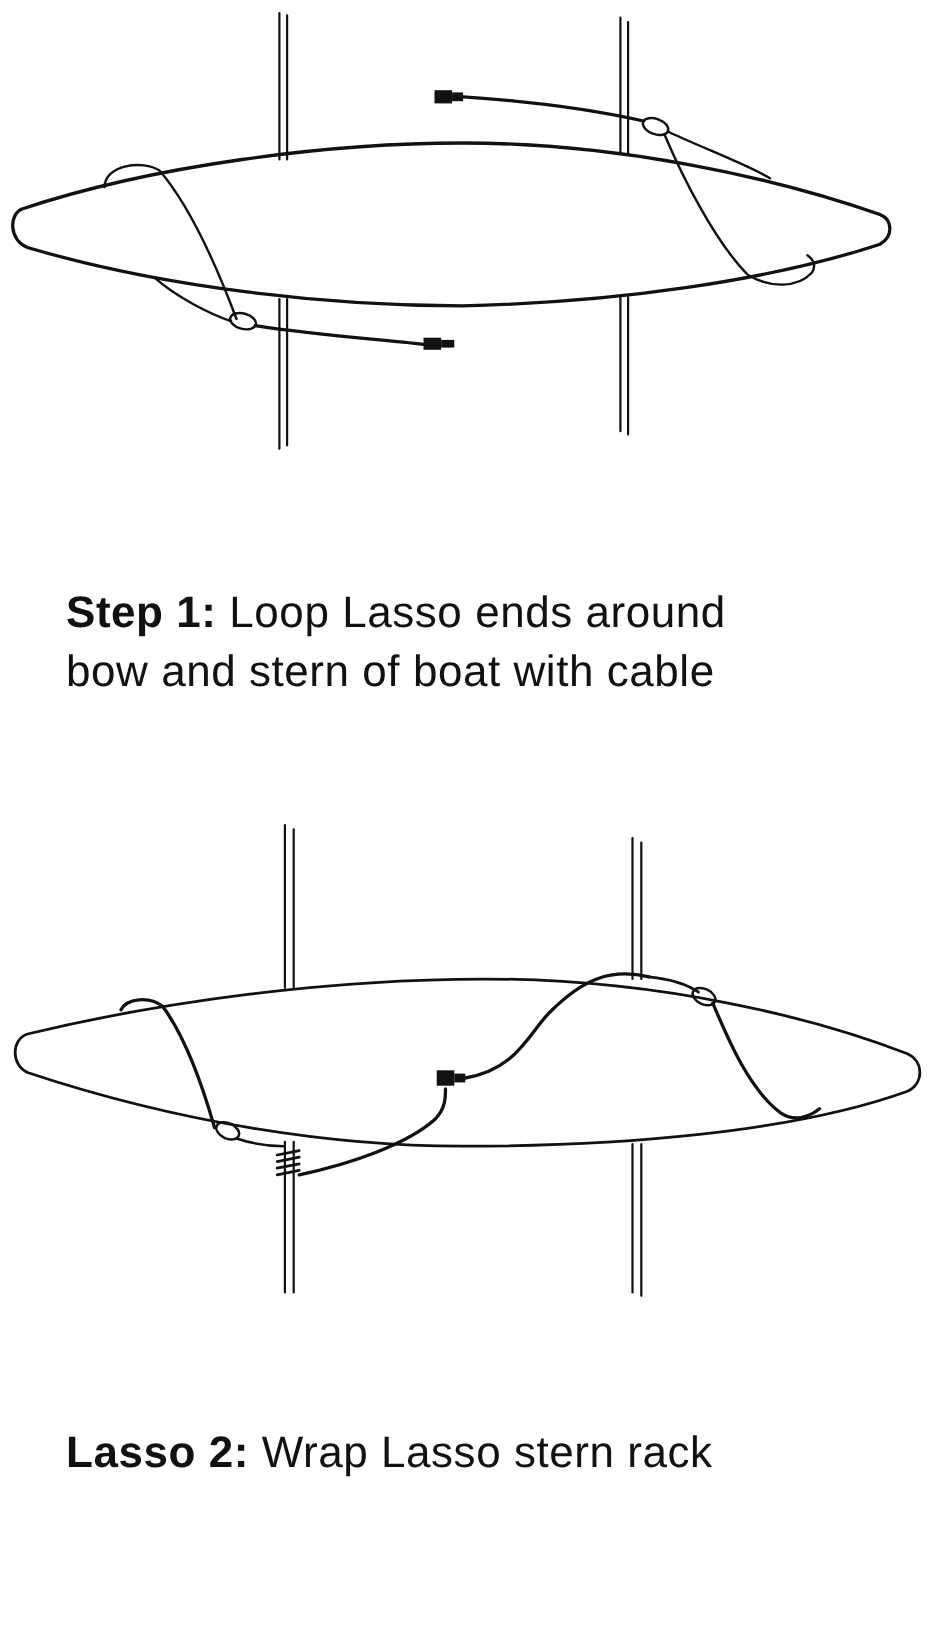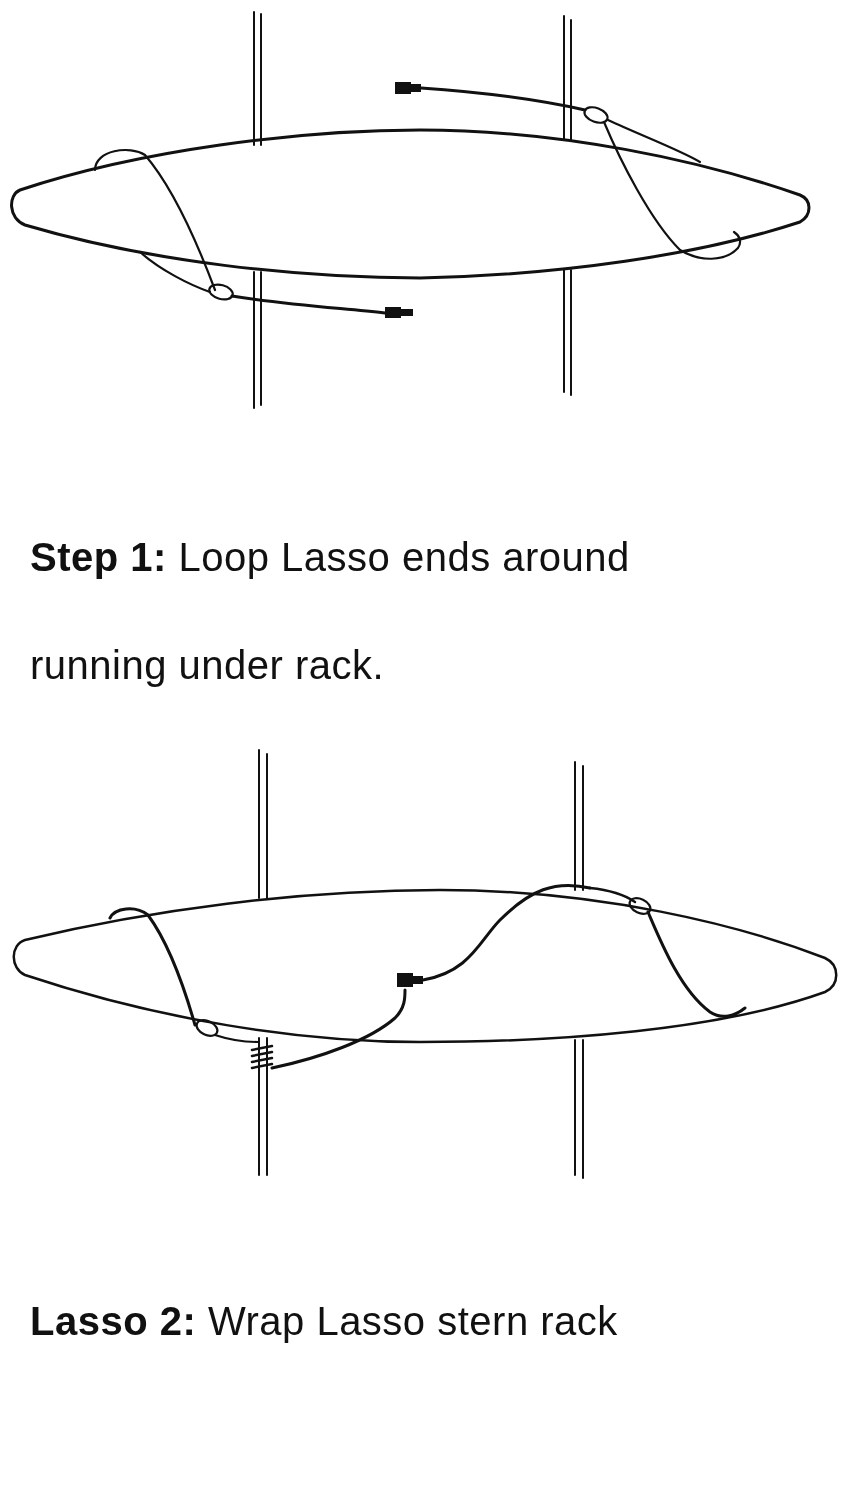--- a/index.html
+++ b/index.html
@@ -18,21 +18,21 @@
     .figure {
       position: absolute;
       left: 0;
       width: 852px;
     }
     #fig1 { top: 0; height: 420px; }
     #fig2 { top: 740px; height: 450px; }
     .figure svg { width: 100%; height: 100%; display: block; }
     .caption {
       position: absolute;
-      left: 30px;
+      left: 60px;
       width: 760px;
       font-size: 40px;
       line-height: 54px;
       letter-spacing: 0.5px;
       color: #111111;
     }
     #cap1 { top: 530px; }
     #cap2 { top: 1294px; }
     .caption b {
       font-weight: bold;
@@ -73,22 +73,21 @@
 
       <path d="M 608 120 C 640 135, 680 150, 700 162" stroke-width="2.2"></path>
       <path d="M 604 122 C 620 160, 650 220, 680 250 C 700 262, 725 262, 738 248 C 742 242, 740 236, 734 232" stroke-width="2.2"></path>
     </g>
   </svg>
 </div>
 
 <div class="caption" id="cap1">
   <b>Step 1:</b>
   <span>Loop Lasso ends around</span><br>
-  <br>
-  <span>running under rack.</span>
+  <span>bow and stern of boat with cable</span><br>
 </div>
 
 <div class="figure" id="fig2">
   <svg viewBox="0 0 852 450">
     <g fill="none" stroke="#111" stroke-linecap="round" stroke-linejoin="round">
 
       <line x1="259" y1="10" x2="259" y2="158" stroke-width="2"></line>
       <line x1="267" y1="14" x2="267" y2="158" stroke-width="2"></line>
       <line x1="259" y1="298" x2="259" y2="435" stroke-width="2"></line>
       <line x1="267" y1="298" x2="267" y2="435" stroke-width="2"></line>

